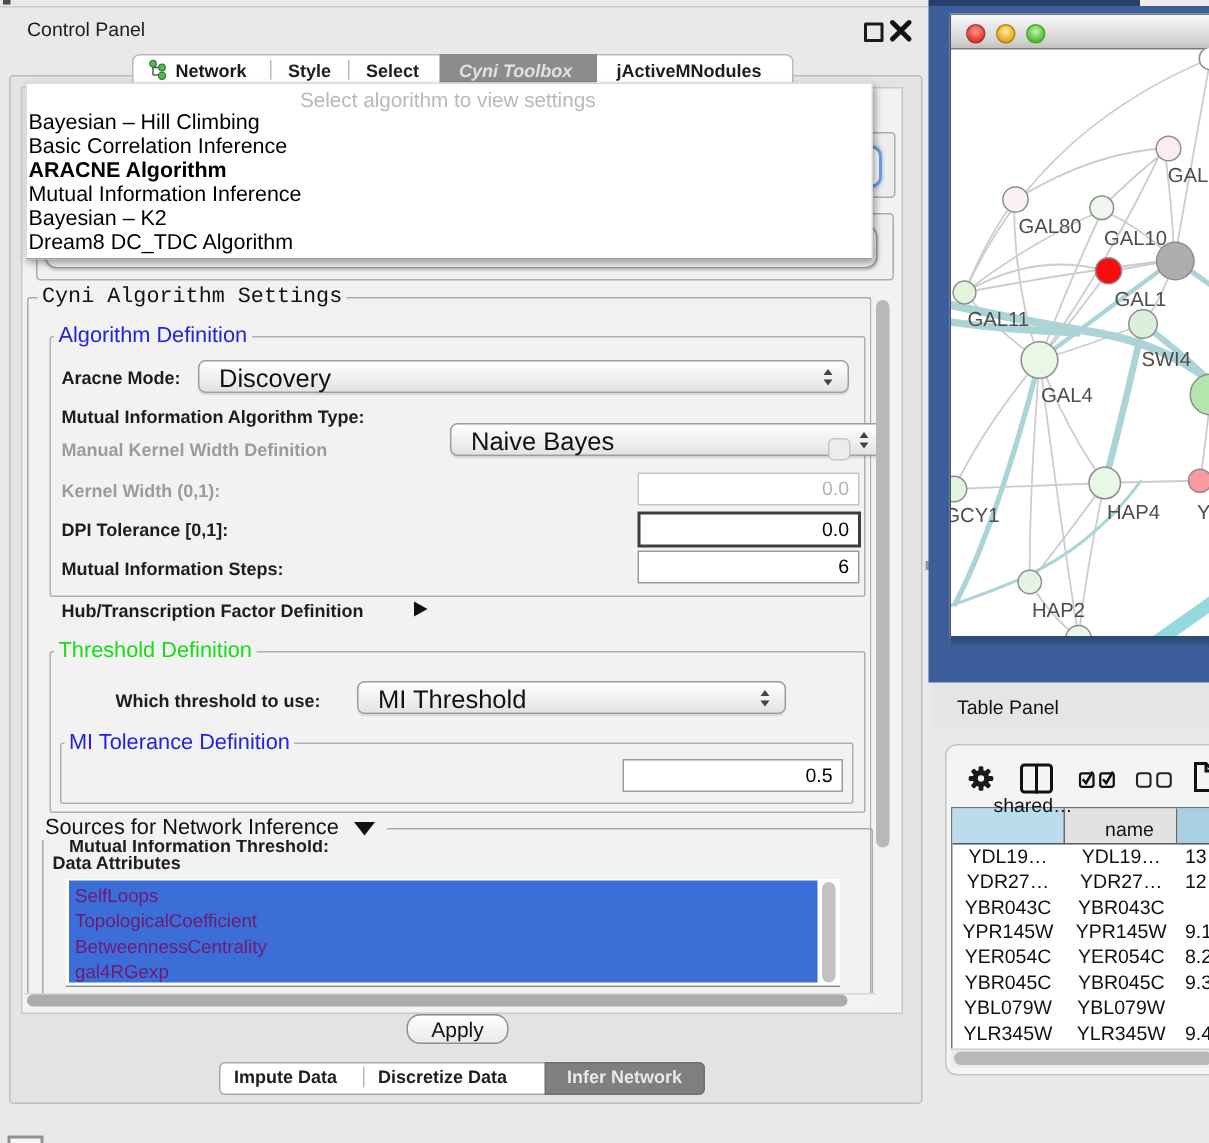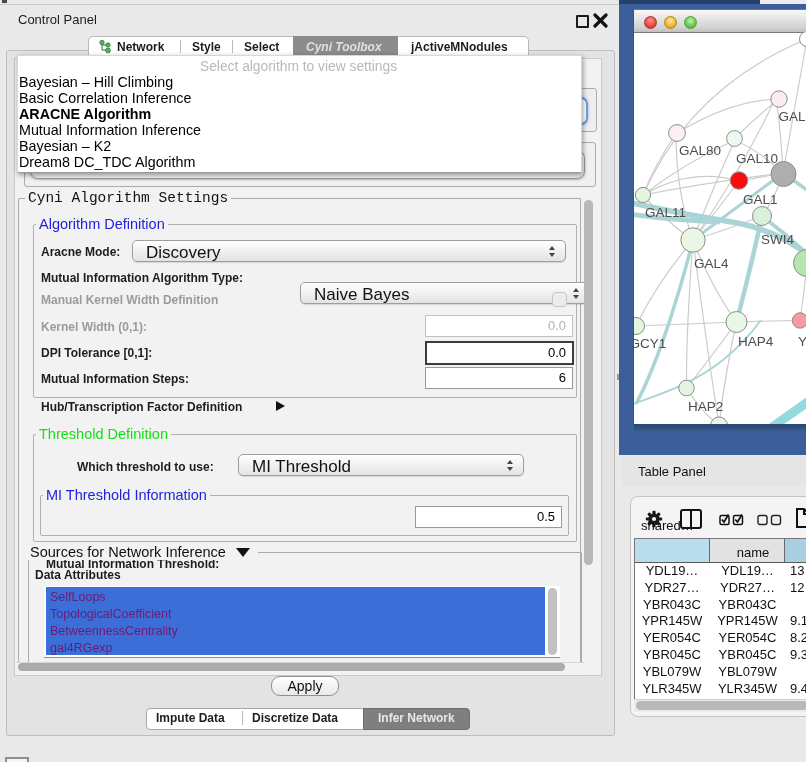--- a/index.html
+++ b/index.html
@@ -100,21 +100,21 @@
 <div class="abs blab" style="left:77px;top:460px;">Which threshold to use:</div>
 <div class="combo" style="left:238px;top:454px;width:284px;">
   <div class="ctext">MI Threshold</div>
     <div class="carr">
       <div class="up"></div>
       <div class="dn"></div>
     </div>
 </div>
 
 <div class="abs" style="left:40px;top:495px;width:527px;height:39px;border:1px solid #b0b0b0;border-radius:2px;"></div>
-<div class="abs" style="left:43px;top:487px;background:#f2f2f2;padding:0 3px;font-size:14.5px;color:#2222dd;">MI Threshold Information</div>
+<div class="abs" style="left:43px;top:487px;background:#f2f2f2;padding:0 3px;font-size:14.5px;color:#2222dd;">MI Tolerance Definition</div>
 <div class="abs blab" style="left:46px;top:511px;margin-top:46px;">Mutual Information Threshold:</div>
 <div class="field" style="left:415px;top:506px;width:139px;border-color:#9a9a9a;">0.5</div>
 
 <div class="abs" style="left:28px;top:552px;width:552px;height:120px;border:1px solid #ababab;border-bottom:none;border-radius:2px;"></div>
 <div class="abs" style="left:27px;top:544px;background:#f2f2f2;padding:0 3px 0 3px;width:225px;font-size:14.5px;color:#111;">Sources for Network Inference</div>
 <div class="abs" style="left:236px;top:548px;width:0;height:0;border-left:7px solid transparent;border-right:7px solid transparent;border-top:9px solid #111;"></div>
 <div class="abs blab" style="left:35px;top:568px;">Data Attributes</div>
 
 <div class="abs" style="left:44px;top:586px;width:516px;height:71px;background:#ffffff;border-bottom:1px solid #8f8f8f;"></div>
 <div class="abs" style="left:46px;top:587px;width:499px;height:68px;background:#3b6ed6;"></div>
@@ -264,20 +264,20 @@
 </svg>
 <svg class="abs" style="left:795px;top:508px;" width="16" height="20" viewBox="0 0 16 20">
   <path d="M2 1 H9 L14 6 V19 H2 Z" fill="none" stroke="#111" stroke-width="2"></path>
   <path d="M9 1 V6 H14" fill="none" stroke="#111" stroke-width="2"></path>
 </svg>
 
 <div class="abs" style="left:634px;top:538px;width:172px;height:169px;background:#fff;border:1px solid #777;border-right:none;"></div>
 <div class="abs" style="left:635px;top:539px;width:74px;height:23px;background:#badded;border-right:1px solid #6a6a6a;border-bottom:1px solid #5a5a5a;"></div>
 <div class="abs" style="left:710px;top:539px;width:74px;height:23px;background:#e2e2e2;border-right:1px solid #6a6a6a;border-bottom:1px solid #5a5a5a;"></div>
 <div class="abs" style="left:785px;top:539px;width:21px;height:23px;background:#a9cfe3;border-bottom:1px solid #5a5a5a;"></div>
-<div class="abs lbl" style="left:641px;top:518px;width:74px;text-align:left;">shared…</div>
+<div class="abs lbl" style="left:641px;top:529px;width:74px;text-align:right;">shared…</div>
 <div class="abs lbl" style="left:716px;top:545px;width:74px;text-align:center;">name</div>
 <div class="abs" style="left:634px;top:563px;width:76px;text-align:center;font-size:13px;line-height:16.8px;color:#111;">YDL19…<br>YDR27…<br>YBR043C<br>YPR145W<br>YER054C<br>YBR045C<br>YBL079W<br>YLR345W<br>YIL053C</div>
 <div class="abs" style="left:709px;top:563px;width:77px;text-align:center;font-size:13px;line-height:16.8px;color:#111;">YDL19…<br>YDR27…<br>YBR043C<br>YPR145W<br>YER054C<br>YBR045C<br>YBL079W<br>YLR345W<br>YIL053C</div>
 <div class="abs" style="left:790px;top:563px;width:30px;font-size:13px;line-height:16.8px;color:#111;">13…<br>12…<br>&nbsp;<br>9.1<br>8.2<br>9.3<br>&nbsp;<br>9.4<br>9.5</div>
 
 <div class="abs" style="left:634px;top:699px;width:172px;height:12px;background:#ececec;border-top:1px solid #cfcfcf;"></div>
 <div class="abs" style="left:636px;top:701px;width:172px;height:9px;background:#b8b8b8;border-radius:5px;"></div>
 
 </body></html>

